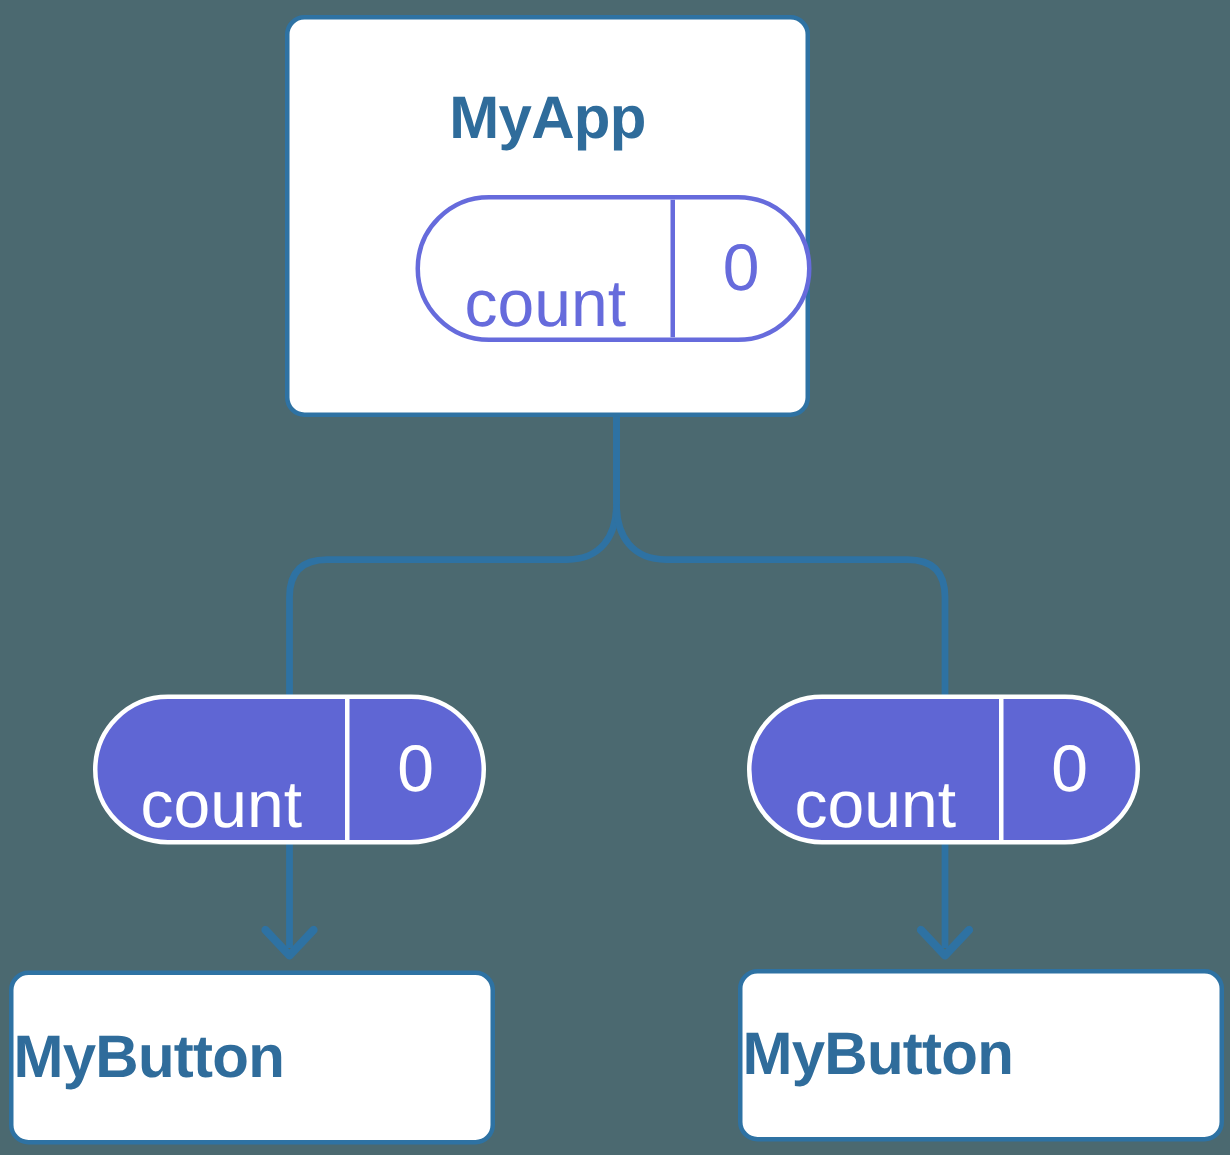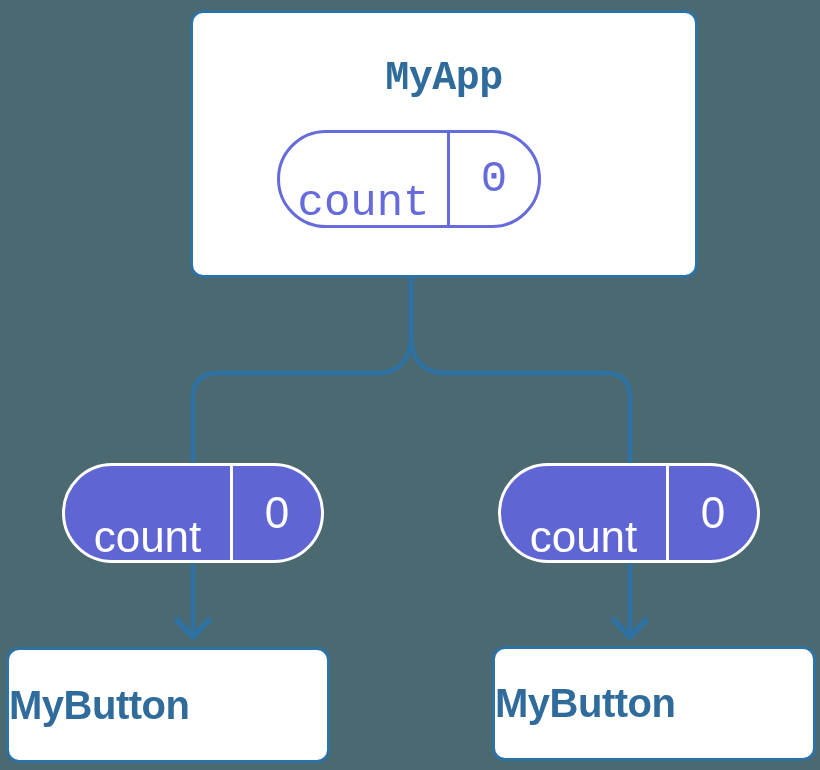--- a/index.html
+++ b/index.html
@@ -24,21 +24,21 @@
     z-index: 0;
   }
   .node-card {
     position: absolute;
     background: #FFFFFF;
     border: 3px solid #2E72A3;
     border-radius: 13px;
     box-sizing: border-box;
     z-index: 1;
   }
-  .app-card  { left: 190px; top: 10px;  width: 508px; height: 268px; font-family: Liberation Mono, monospace; }
+  .app-card  { left: 190px; top: 10px;  width: 350px; height: 268px; }
   .btn-card  { display: flex; align-items: center; justify-content: flex-start; }
   .btn-card-left  { left: 6px;   top: 647px; width: 324px; height: 116px; }
   .btn-card-right { left: 492px; top: 646px; width: 324px; height: 115px; }
   .node-title {
     color: #2F6C9B;
     font-size: 40px;
     font-weight: 600;
     letter-spacing: -0.5px;
     text-align: center;
   }

